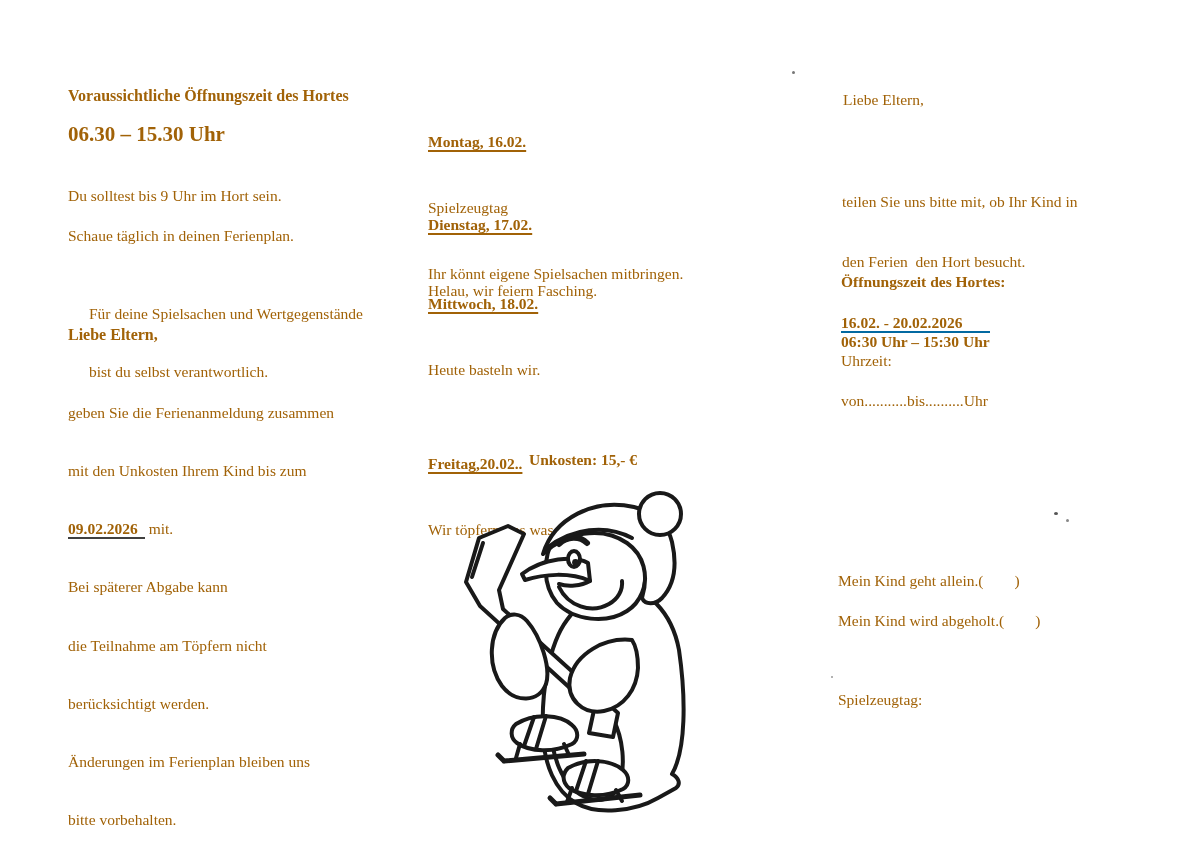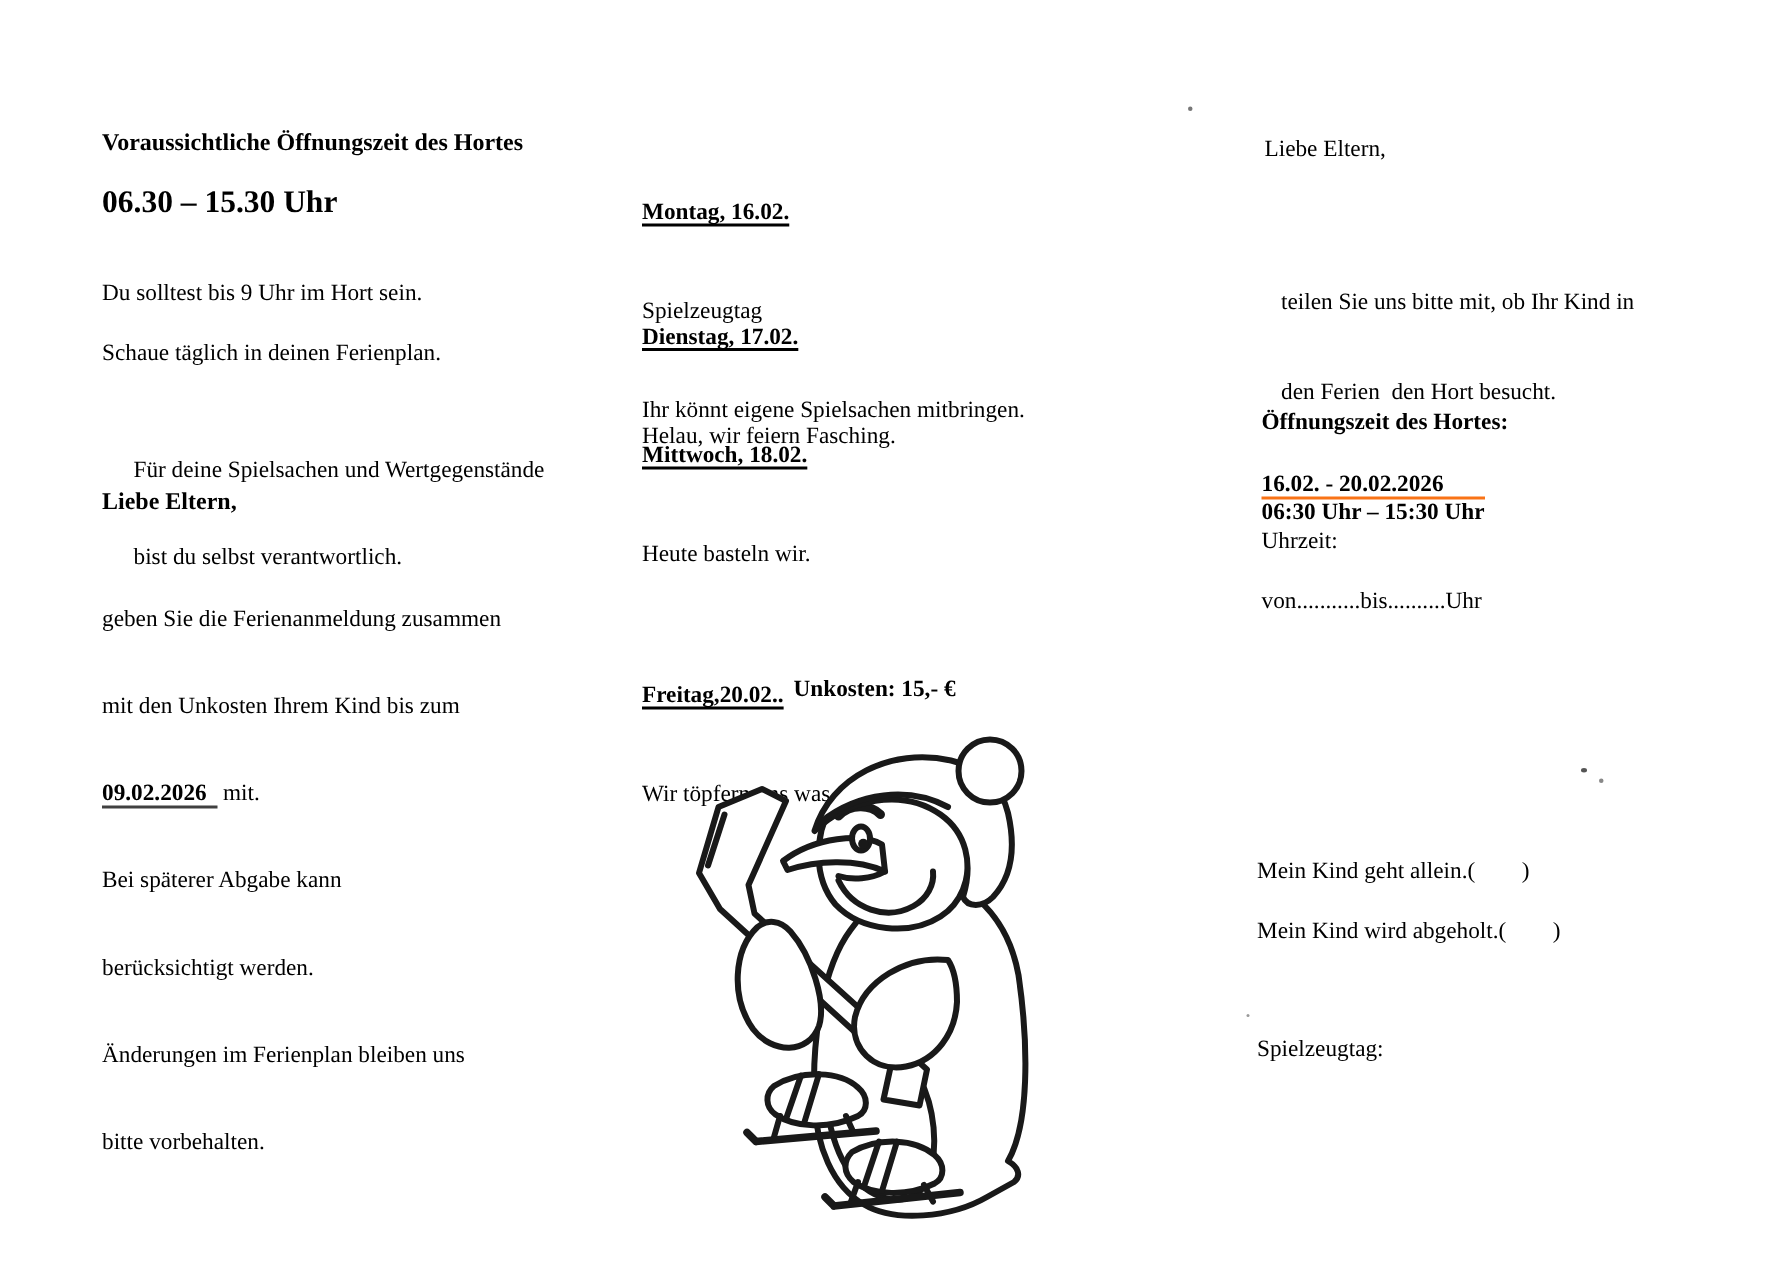--- a/index.html
+++ b/index.html
@@ -1,28 +1,28 @@
 <!DOCTYPE html>
 <html><head>
 <meta charset="utf-8">
 <style>
   html,body { margin:0; padding:0; background:#ffffff; }
   .page {
     position:relative; width:1186px; height:843px; background:#ffffff;
-    font-family:"Liberation Serif", serif; color:#000000; overflow:hidden;
+    font-family:"Liberation Serif", serif; color:#a16207; overflow:hidden;
   }
   .t { position:absolute; font-size:15.5px; line-height:20px; white-space:pre; }
   .t div { white-space:pre; }
   .bold { font-weight:bold; }
   .lh-left { line-height:19.4px; }
   .lh-mid  { line-height:22px; }
   .hours-big { font-size:21px; line-height:26px; text-decoration-thickness:2px; text-underline-offset:3px; }
   .dayul { text-decoration:underline; text-decoration-thickness:2px; text-underline-offset:3px; }
   .undl-pad { border-bottom:2px solid #404040; padding-right:7px; }
-  .undl-wide { border-bottom:2px solid #f97316; padding-right:28px; }
+  .undl-wide { border-bottom:2px solid #0369a1; padding-right:28px; }
   .speck { position:absolute; border-radius:50%; }
   svg .ln { fill:none; }
 </style>
 </head>
 <body>
 
 <div class="page">
 
   <div class="t bold" style="left:68px; top:86px; font-size:16px;">Voraussichtliche Öffnungszeit des Hortes</div>
 
@@ -37,20 +37,21 @@
     <div>bist du selbst verantwortlich.</div>
   </div>
 
   <div class="t bold" style="left:68px; top:325px; font-size:16px;">Liebe Eltern,</div>
 
   <div class="t lh-left" style="left:68px; top:364px;">
     <div>geben Sie die Ferienanmeldung zusammen</div>
     <div>mit den Unkosten Ihrem Kind bis zum</div>
     <div><span class="bold undl-pad">09.02.2026</span><span> mit.</span></div>
     <div>Bei späterer Abgabe kann</div>
+    <div>die Teilnahme am Töpfern nicht</div>
     <div>berücksichtigt werden.</div>
     <div>Änderungen im Ferienplan bleiben uns</div>
     <div>bitte vorbehalten.</div>
   </div>
 
   <div class="t lh-mid" style="left:428px; top:87px;">
     <div class="bold dayul">Montag, 16.02.</div>
     <div>Spielzeugtag</div>
     <div>Ihr könnt eigene Spielsachen mitbringen.</div>
   </div>
@@ -68,21 +69,21 @@
 
   <div class="t lh-mid" style="left:428px; top:409px;">
     <div class="bold dayul">Freitag,20.02..</div>
     <div>Wir töpfern uns was Schönes.</div>
   </div>
 
   <div class="t bold" style="left:529px; top:450px;">Unkosten: 15,- €</div>
 
   <div class="t" style="left:843px; top:90px;">Liebe Eltern,</div>
 
-  <div class="t" style="left:842px; top:152px;margin-left:12px;">
+  <div class="t" style="left:842px; top:152px;">
     <div>teilen Sie uns bitte mit, ob Ihr Kind in</div>
     <div>den Ferien  den Hort besucht.</div>
   </div>
 
   <div class="t bold" style="left:841px; top:232px;">
     <div>Öffnungszeit des Hortes:</div>
     <div>06:30 Uhr – 15:30 Uhr</div>
   </div>
 
   <div class="t bold" style="left:841px; top:313px;"><span class="undl-wide">16.02. - 20.02.2026</span></div>

